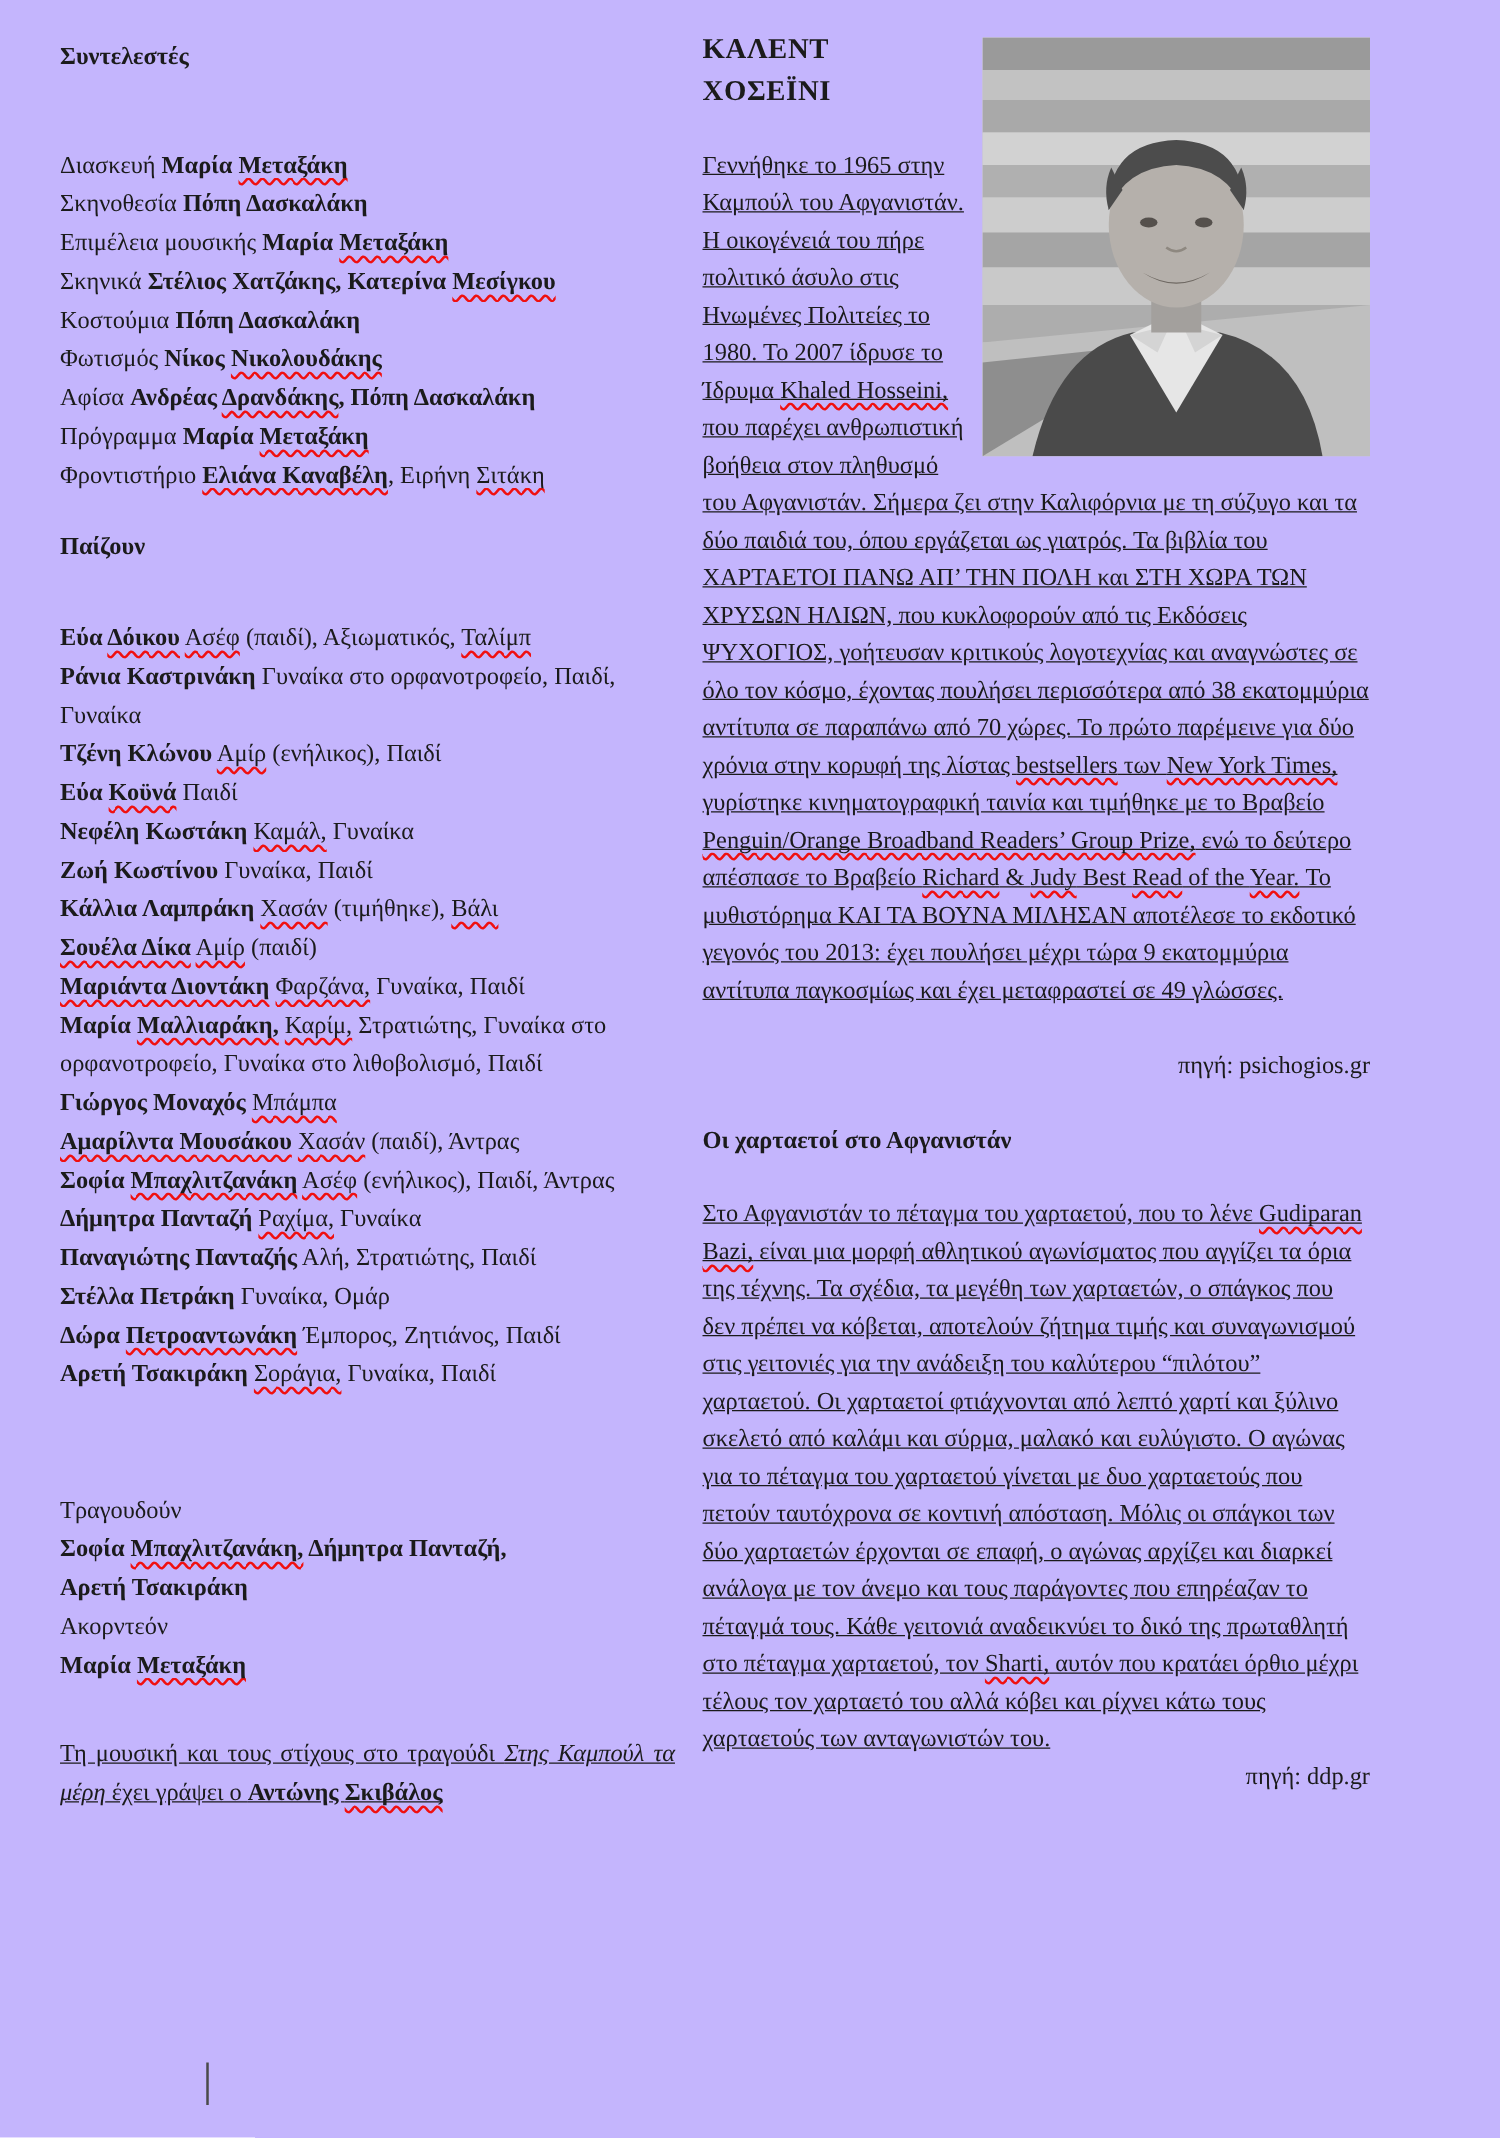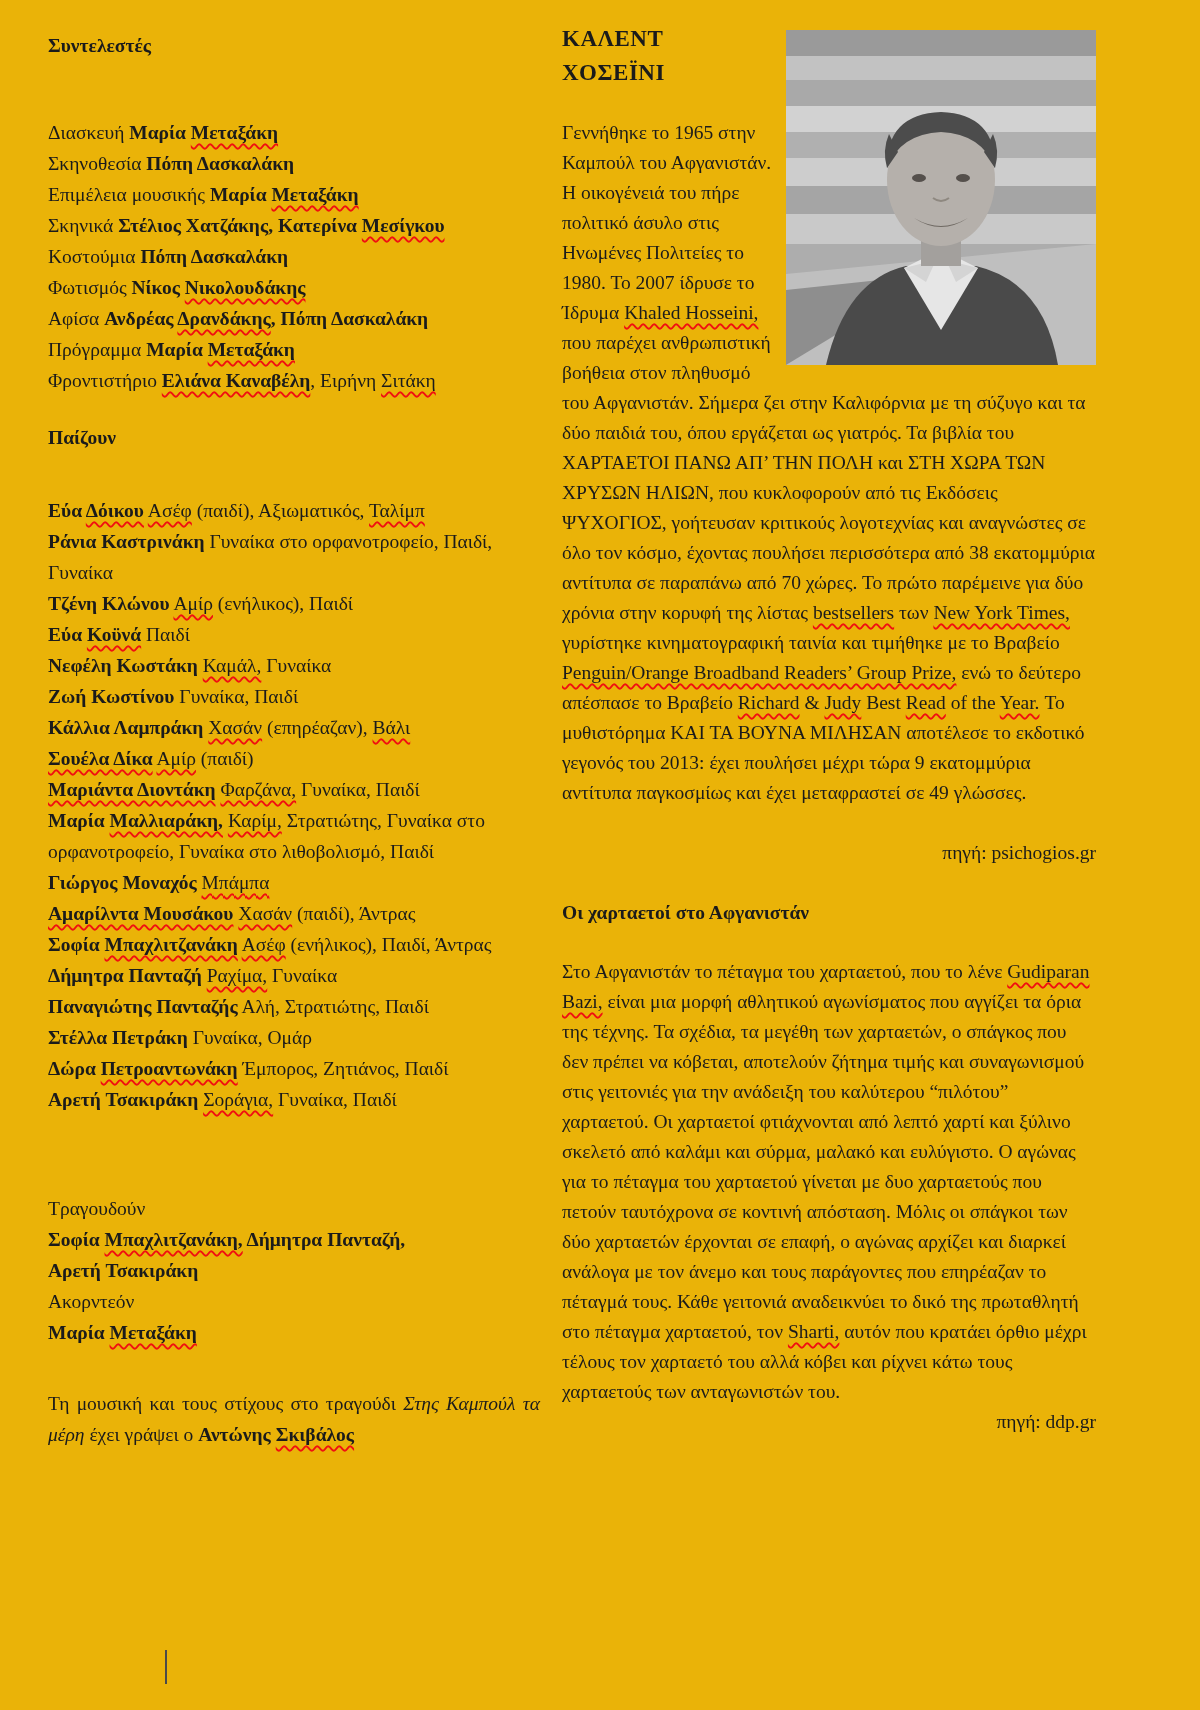--- a/index.html
+++ b/index.html
@@ -1,19 +1,19 @@
 <!DOCTYPE html>
 <html lang="el"><head>
 <meta charset="utf-8">
 <style>
   html,body{margin:0;padding:0;background:#ffffff;}
   .page{
     position:relative;
     width:1200px;height:1710px;
-    background:#eab308;
+    background:#c4b5fd;
     font-family:"Liberation Serif","DejaVu Serif",serif;
     color:#1b1b1b;
     overflow:hidden;
   }
   .col{position:absolute;top:30px;}
   .col.left{left:48px;width:492px;font-size:19.5px;line-height:31px;}
   .col.right{left:562px;width:534px;font-size:19.5px;line-height:30px;top:22px;}
   .h{font-weight:bold;}
   .h2{font-weight:bold;font-size:23px;line-height:34px;letter-spacing:.5px;}
   .b{font-weight:bold;}
@@ -28,21 +28,21 @@
   }
   .gap{width:100%;}
   .g56{height:56px;}
   .g48{height:48px;}
   .g42{height:42px;}
   .g40{height:40px;}
   .g30{height:30px;}
   .g28{height:28px;}
   .g26{height:26px;}
   .line{min-height:31px;}
-  p{margin:0;}
+  p{margin:0;text-decoration:underline;}
   .just{text-align:justify;}
   .src{text-align:right;}
   .photo{
     float:right;
     width:310px;height:335px;
     margin:8px 0 16px 12px;
     background:#c9c9c9;
   }
   .photo svg{display:block;width:100%;height:100%;}
   .caret{
@@ -72,21 +72,21 @@
     <div class="gap g26"></div>
     <div class="h line">Παίζουν</div>
     <div class="gap g42"></div>
     <div>
         <div class="line"><span class="b">Εύα </span><span class="b sq">Δόικου</span><span> </span><span class="sq">Ασέφ</span><span> (παιδί), Αξιωματικός, </span><span class="sq">Ταλίμπ</span></div>
         <div class="line"><span class="b">Ράνια Καστρινάκη</span><span> Γυναίκα στο ορφανοτροφείο, Παιδί, Γυναίκα</span></div>
         <div class="line"><span class="b">Τζένη Κλώνου</span><span> </span><span class="sq">Αμίρ</span><span> (ενήλικος), Παιδί</span></div>
         <div class="line"><span class="b">Εύα </span><span class="b sq">Κοϋνά</span><span> Παιδί</span></div>
         <div class="line"><span class="b">Νεφέλη Κωστάκη</span><span> </span><span class="sq">Καμάλ,</span><span> Γυναίκα</span></div>
         <div class="line"><span class="b">Ζωή Κωστίνου</span><span> Γυναίκα, Παιδί</span></div>
-        <div class="line"><span class="b">Κάλλια Λαμπράκη</span><span> </span><span class="sq">Χασάν</span><span> (επηρέαζαν), </span><span class="sq">Βάλι</span></div>
+        <div class="line"><span class="b">Κάλλια Λαμπράκη</span><span> </span><span class="sq">Χασάν</span><span> (τιμήθηκε), </span><span class="sq">Βάλι</span></div>
         <div class="line"><span class="b sq">Σουέλα Δίκα</span><span> </span><span class="sq">Αμίρ</span><span> (παιδί)</span></div>
         <div class="line"><span class="b sq">Μαριάντα Διοντάκη</span><span> </span><span class="sq">Φαρζάνα,</span><span> Γυναίκα, Παιδί</span></div>
         <div class="line"><span class="b">Μαρία </span><span class="b sq">Μαλλιαράκη,</span><span> </span><span class="sq">Καρίμ,</span><span> Στρατιώτης, Γυναίκα στο ορφανοτροφείο, Γυναίκα στο λιθοβολισμό, Παιδί</span></div>
         <div class="line"><span class="b">Γιώργος Μοναχός</span><span> </span><span class="sq">Μπάμπα</span></div>
         <div class="line"><span class="b sq">Αμαρίλντα Μουσάκου</span><span> </span><span class="sq">Χασάν</span><span> (παιδί), Άντρας</span></div>
         <div class="line"><span class="b">Σοφία </span><span class="b sq">Μπαχλιτζανάκη</span><span> </span><span class="sq">Ασέφ</span><span> (ενήλικος), Παιδί, Άντρας</span></div>
         <div class="line"><span class="b">Δήμητρα Πανταζή</span><span> </span><span class="sq">Ραχίμα,</span><span> Γυναίκα</span></div>
         <div class="line"><span class="b">Παναγιώτης Πανταζής</span><span> Αλή, Στρατιώτης, Παιδί</span></div>
         <div class="line"><span class="b">Στέλλα Πετράκη</span><span> Γυναίκα, Ομάρ</span></div>
         <div class="line"><span class="b">Δώρα </span><span class="b sq">Πετροαντωνάκη</span><span> Έμπορος, Ζητιάνος, Παιδί</span></div>

